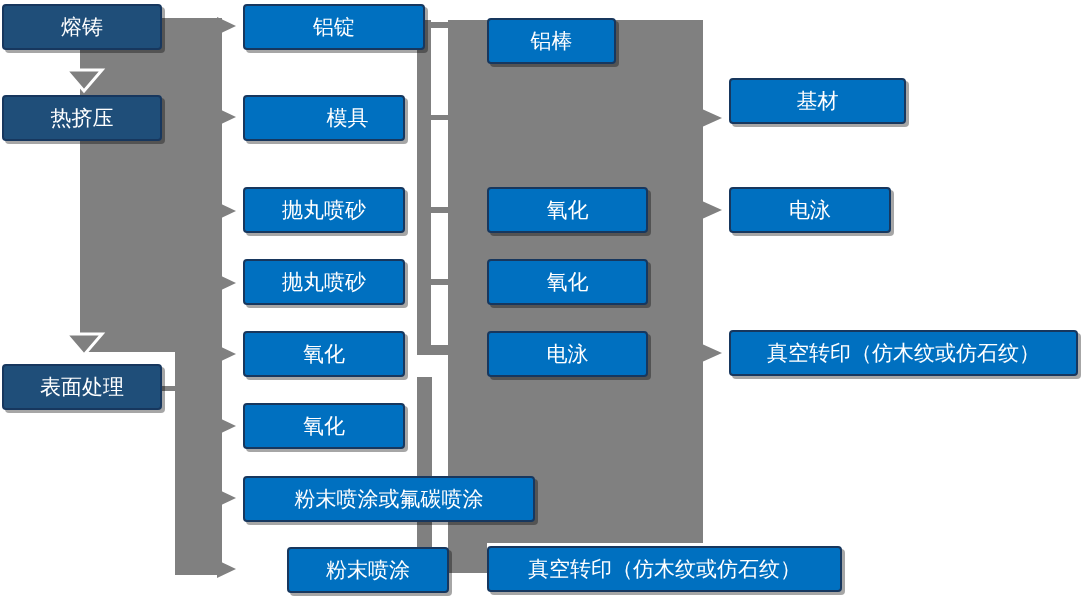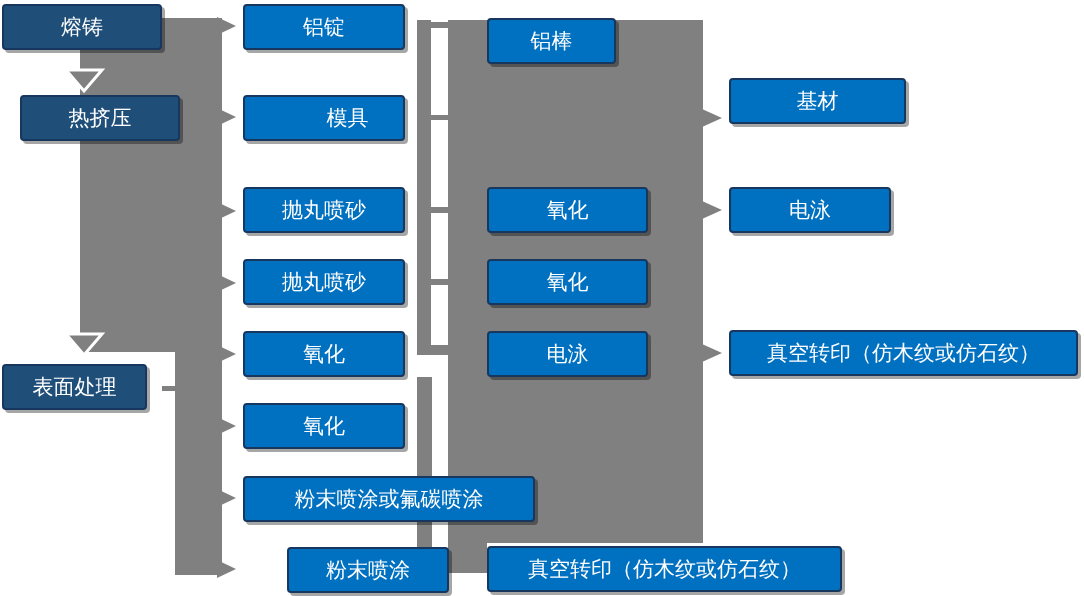--- a/index.html
+++ b/index.html
@@ -76,24 +76,24 @@
 
     <rect x="448" y="20" width="255" height="523" fill="#808080"></rect>
     <rect x="448" y="543" width="39" height="30" fill="#808080"></rect>
 
     <polygon points="702,109 702,127 722,118" fill="#808080"></polygon>
     <polygon points="702,201 702,219 722,210" fill="#808080"></polygon>
     <polygon points="702,344 702,362 722,353" fill="#808080"></polygon>
   </svg>
 
   <div class="box navy" style="left:2px;  top:4px;   width:160px;">熔铸</div>
-  <div class="box navy" style="left:20px;  top:95px;  width:160px;">热挤压</div>
-  <div class="box navy" style="left:2px;  top:364px; width:145px;">表面处理</div>
+  <div class="box navy" style="left:2px;  top:95px;  width:160px;">热挤压</div>
+  <div class="box navy" style="left:2px;  top:364px; width:160px;">表面处理</div>
 
-  <div class="box blue" style="left:243px; top:4px;   width:162px;">铝锭</div>
+  <div class="box blue" style="left:243px; top:4px;   width:182px;">铝锭</div>
   <div class="box blue" style="left:243px; top:95px;  width:162px;padding-left:47px;">模具</div>
   <div class="box blue" style="left:243px; top:187px; width:162px;">抛丸喷砂</div>
   <div class="box blue" style="left:243px; top:259px; width:162px;">抛丸喷砂</div>
   <div class="box blue" style="left:243px; top:331px; width:162px;">氧化</div>
   <div class="box blue" style="left:243px; top:403px; width:162px;">氧化</div>
   <div class="box blue" style="left:243px; top:476px; width:292px;">粉末喷涂或氟碳喷涂</div>
   <div class="box blue" style="left:243px; top:547px; width:162px;margin-left:44px;">粉末喷涂</div>
 
   <div class="box blue" style="left:487px; top:18px;   width:129px;">铝棒</div>
   <div class="box blue" style="left:487px; top:187px; width:161px;">氧化</div>

